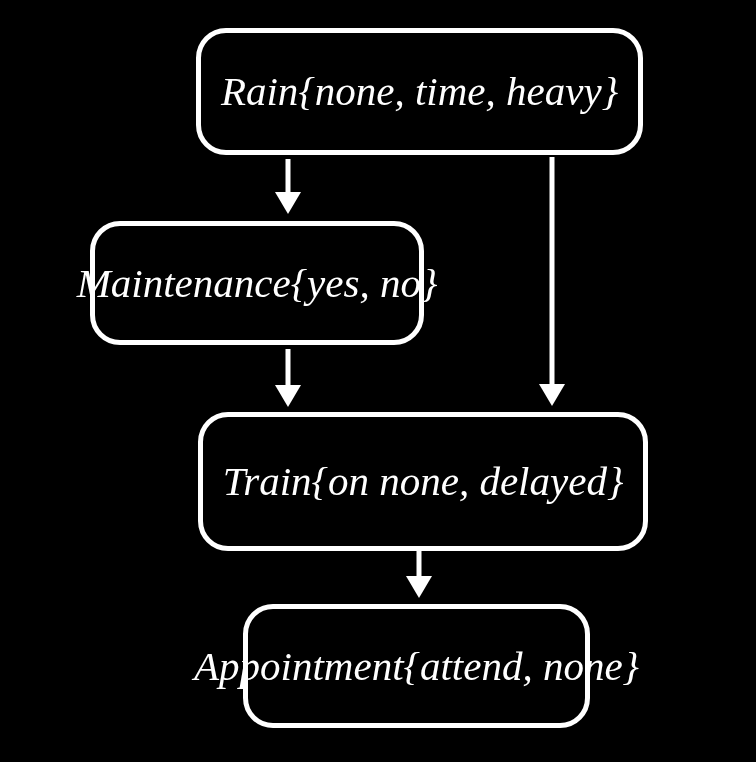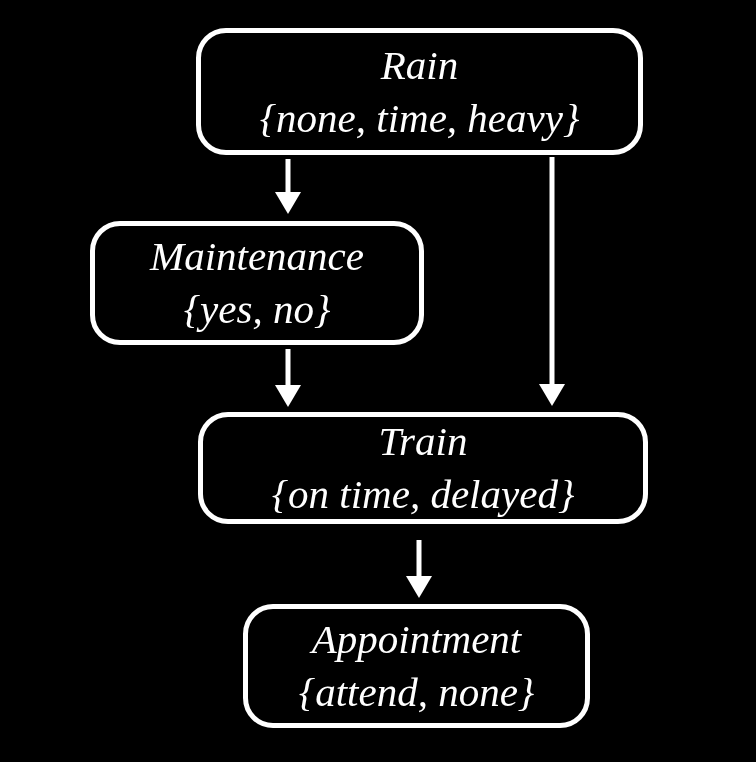--- a/index.html
+++ b/index.html
@@ -21,37 +21,37 @@
     width:756px;
     height:762px;
   }
   .node{
     position:absolute;
     box-sizing:border-box;
     border:5px solid var(--fg);
     border-radius:30px;
     background:var(--bg);
     display:flex;
-    flex-direction:column;
+    flex-direction:row;
     align-items:center;
     justify-content:center;
     text-align:center;
     color:var(--fg);
     font-style:italic;
     font-size:41px;
     line-height:53px;
     z-index:2;
   }
   .node .node-title,
   .node .node-values{
     white-space:nowrap;
   }
   #node-rain        {left:196px; top:28px;  width:447px; height:127px;}
   #node-maintenance {left:90px;  top:221px; width:334px; height:124px;}
-  #node-train       {left:198px; top:412px; width:450px; height:112px;align-items:center;}
+  #node-train       {left:198px; top:412px; width:450px; height:139px;align-items:center;}
   #node-appointment {left:243px; top:604px; width:347px; height:124px;}
   svg.edges{
     position:absolute;
     inset:0;
     z-index:1;
   }
   svg.edges line{stroke:var(--fg); stroke-width:5;}
   svg.edges polygon{fill:var(--fg);}
 </style>
 </head>
@@ -87,21 +87,21 @@
     <div class="node-values">{none, time, heavy}</div>
   </div>
 
   <div class="node" id="node-maintenance">
     <div class="node-title">Maintenance</div>
     <div class="node-values">{yes, no}</div>
   </div>
 
   <div class="node" id="node-train">
     <div class="node-title">Train</div>
-    <div class="node-values">{on time, delayed}</div>
+    <div class="node-values">{on none, delayed}</div>
   </div>
 
   <div class="node" id="node-appointment">
     <div class="node-title">Appointment</div>
     <div class="node-values">{attend, none}</div>
   </div>
 
 </div>
 
 </body></html>

